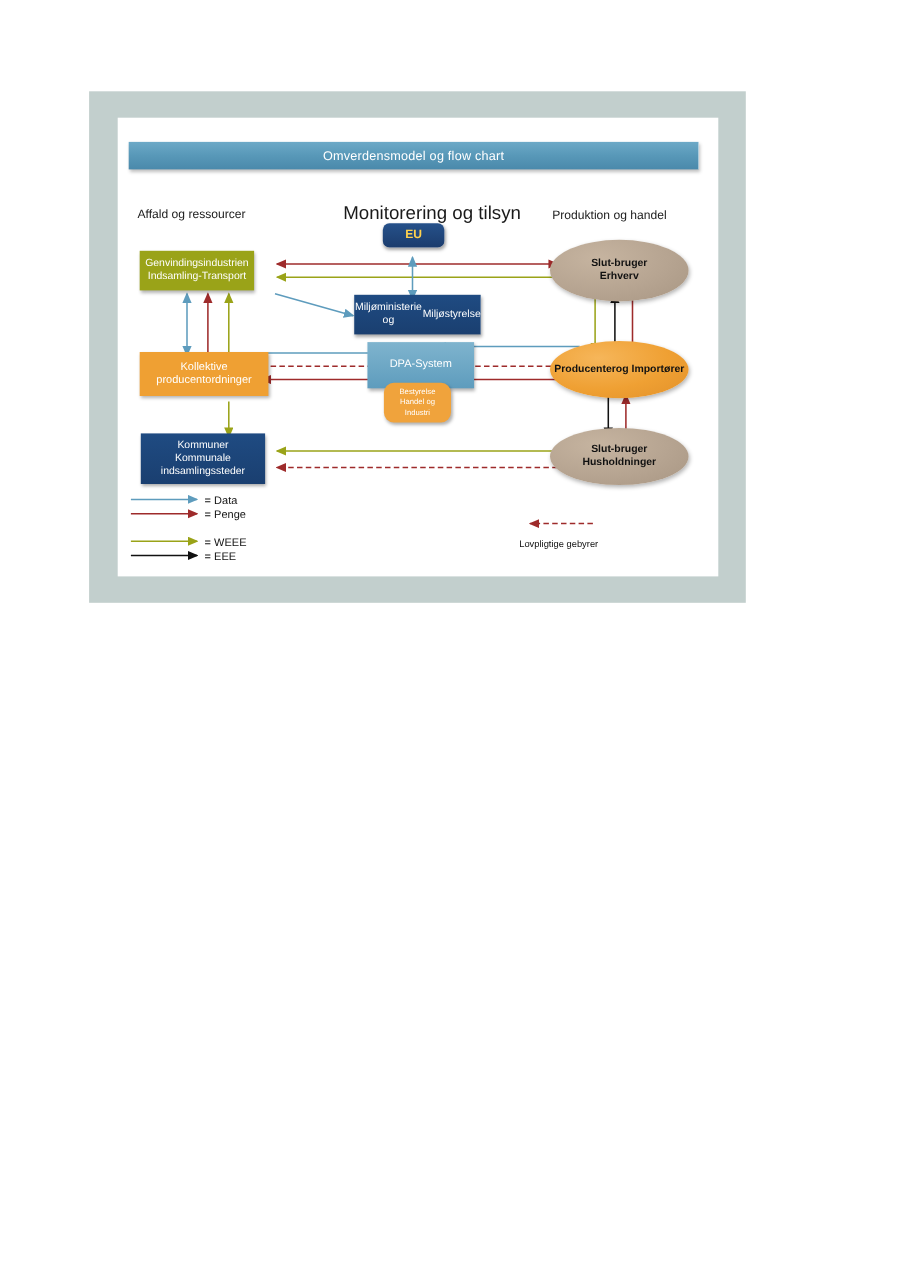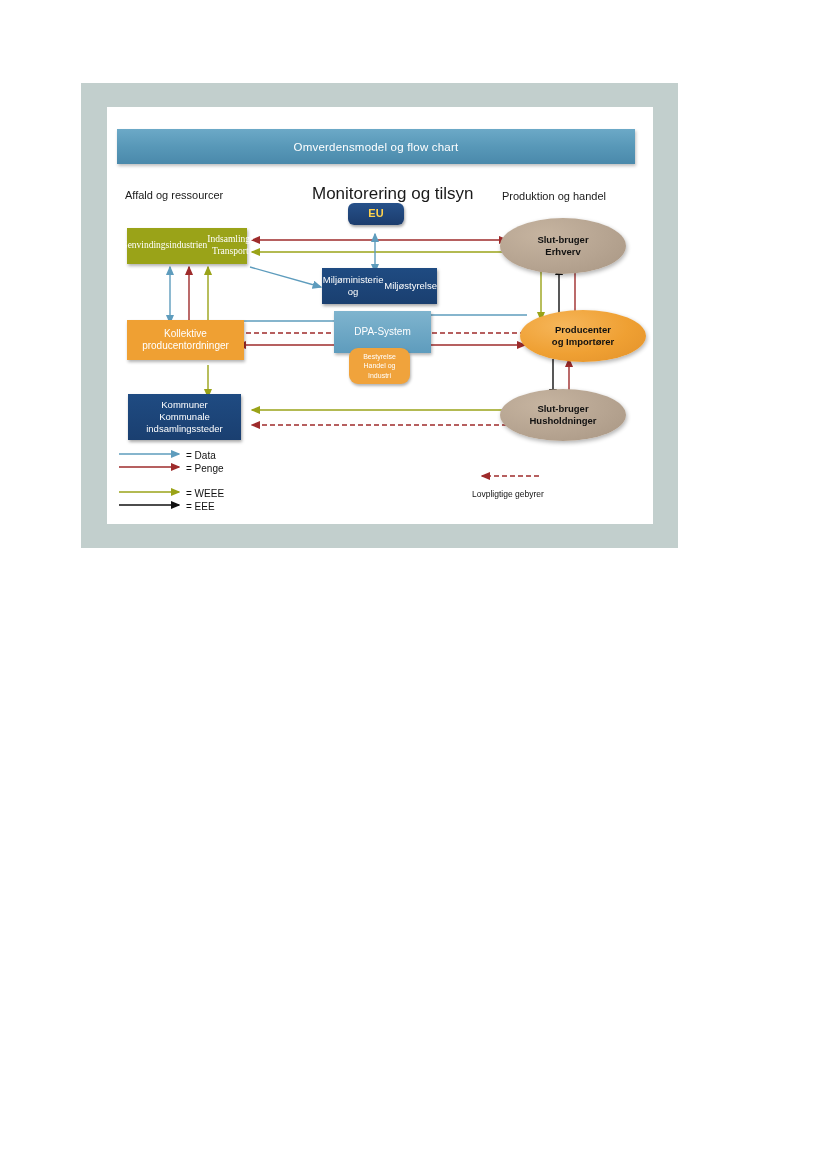--- a/index.html
+++ b/index.html
@@ -4,21 +4,21 @@
 <style>
   html,body{margin:0;padding:0;background:#ffffff;}
   body{width:827px;height:1169px;font-family:"Liberation Sans",sans-serif;position:relative;overflow:hidden;}
 
   
   #frame{position:absolute;left:81px;top:83px;width:597px;height:465px;background:#c2cfcd;}
   
   #panel{position:absolute;left:107px;top:107px;width:546px;height:417px;background:#ffffff;}
 
   
-  #title-banner{position:absolute;left:117px;top:129px;width:518px;height:35px;
+  #title-banner{position:absolute;left:117px;top:129px;width:518px;height:25px;
       background:linear-gradient(to bottom,#6ca9c7 0%,#5898b8 50%,#4a89ab 100%);
       box-shadow:1px 2px 3px rgba(0,0,0,.25);
       display:flex;align-items:center;justify-content:center;}
   #title-banner .t{color:#ffffff;font-size:11.5px;letter-spacing:.2px;}
 
   
   .col-head{position:absolute;color:#1a1a1a;font-size:11px;white-space:nowrap;}
 
   
   .node{position:absolute;display:flex;align-items:center;justify-content:center;
@@ -130,21 +130,21 @@
     <line x1="12" y1="398" x2="72" y2="398" stroke="#111111" marker-end="url(#mBlack)"></line>
 
     <line x1="432" y1="369" x2="375" y2="369" stroke="#9e2b2b" stroke-dasharray="5,3" marker-end="url(#mRed)"></line>
   </g>
 </svg>
 
 <div class="node navy-eu" style="left:348px;top:203px;width:56px;height:22px;">
   <span>EU</span>
 </div>
 
-<div class="node olive" style="left:127px;top:228px;width:120px;height:36px;flex-direction:row;font-family:Liberation Serif, serif;">
+<div class="node olive" style="left:127px;top:228px;width:104px;height:36px;flex-direction:column;">
   <span>Genvindingsindustrien</span>
   <span>Indsamling-Transport</span>
 </div>
 
 <div class="node navy" style="left:322px;top:268px;width:115px;height:36px;flex-direction:row;">
   <span>Miljøministerie og</span>
   <span>Miljøstyrelse</span>
 </div>
 
 <div class="node steel" style="left:334px;top:311px;width:97px;height:42px;text-align:right;">
@@ -166,21 +166,21 @@
   <span>Kommuner</span>
   <span>Kommunale</span>
   <span>indsamlingssteder</span>
 </div>
 
 <div class="node ellipse" style="left:500px;top:218px;width:126px;height:56px;flex-direction:column;">
   <span>Slut-bruger</span>
   <span>Erhverv</span>
 </div>
 
-<div class="node ellipse" style="left:520px;top:310px;width:126px;height:52px;flex-direction:column;
+<div class="node ellipse" style="left:500px;top:310px;width:126px;height:52px;flex-direction:row;
      background:radial-gradient(ellipse at 35% 30%,#f6b65a 0%,#efa033 55%,#e2912a 100%);">
   <span>Producenter</span>
   <span>og Importører</span>
 </div>
 
 <div class="node ellipse" style="left:500px;top:389px;width:126px;height:52px;flex-direction:column;">
   <span>Slut-bruger</span>
   <span>Husholdninger</span>
 </div>
 

